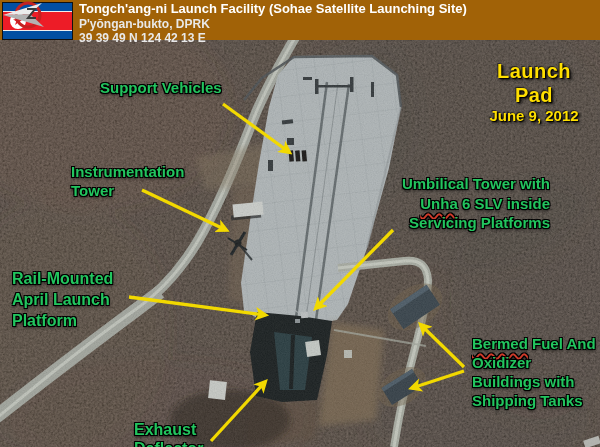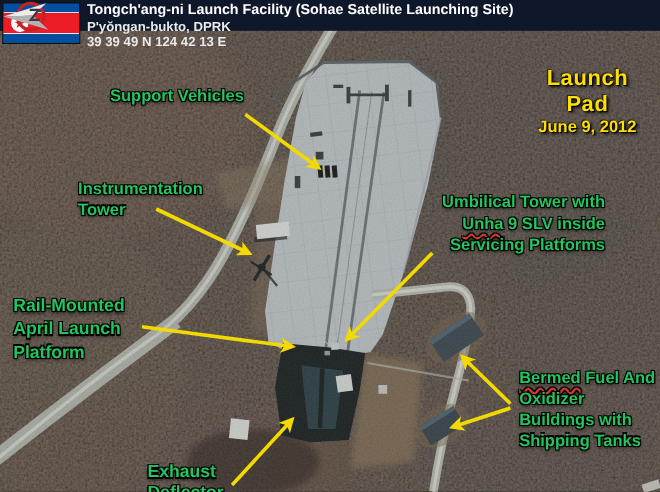--- a/index.html
+++ b/index.html
@@ -2,21 +2,21 @@
 <html><head>
 <meta charset="utf-8">
 <style>
   html,body{margin:0;padding:0;background:#222;}
   .stage{
     position:relative;width:600px;height:447px;overflow:hidden;background:#000;
     font-family:"Liberation Sans","DejaVu Sans",sans-serif;
   }
   .stage svg{position:absolute;left:0;top:0;}
   
-  .header{position:absolute;left:0;top:0;width:600px;height:28px;background:#0f172a;z-index:30;}
+  .header{position:absolute;left:0;top:0;width:600px;height:40px;background:#a16207;z-index:30;}
   .flag{position:absolute;left:3px;top:3px;width:69px;height:36px;outline:1px solid #111;}
   .flag .b{height:21%;background:#024fa2;}
   .flag .w{height:5%;background:#efefef;}
   .flag .r{height:48%;background:#ed1c27;position:relative;}
   .flag .circ{position:absolute;left:7px;top:50%;width:16px;height:16px;margin-top:-8px;
     background:#fff;border-radius:50%;display:flex;align-items:center;justify-content:center;}
   .flag .star{color:#ed1c27;font-size:13px;line-height:13px;}
   .htext{position:absolute;left:79px;top:1px;color:#fff;}
   .htitle{font-size:13px;font-weight:bold;white-space:nowrap;letter-spacing:0px;}
   .hsub{font-size:12px;font-weight:bold;color:#e9e9e9;margin-top:1px;}
@@ -203,21 +203,21 @@
     <div>Support Vehicles</div>
   </div>
 
   <div class="lbl lbl-instr">
     <div>Instrumentation</div>
     <div>Tower</div>
   </div>
 
   <div class="lbl lbl-umbilical">
     <div>Umbilical Tower with</div>
-    <div><span class="usolid"><span class="uwavy">Unha</span></span><span> 9 SLV inside</span></div>
+    <div><span class="usolid"><span class="uwavy">Unha</span></span><span> 6 SLV inside</span></div>
     <div>Servicing Platforms</div>
   </div>
 
   <div class="lbl lbl-rail">
     <div>Rail-Mounted</div>
     <div>April Launch</div>
     <div>Platform</div>
   </div>
 
   <div class="lbl lbl-bermed">

